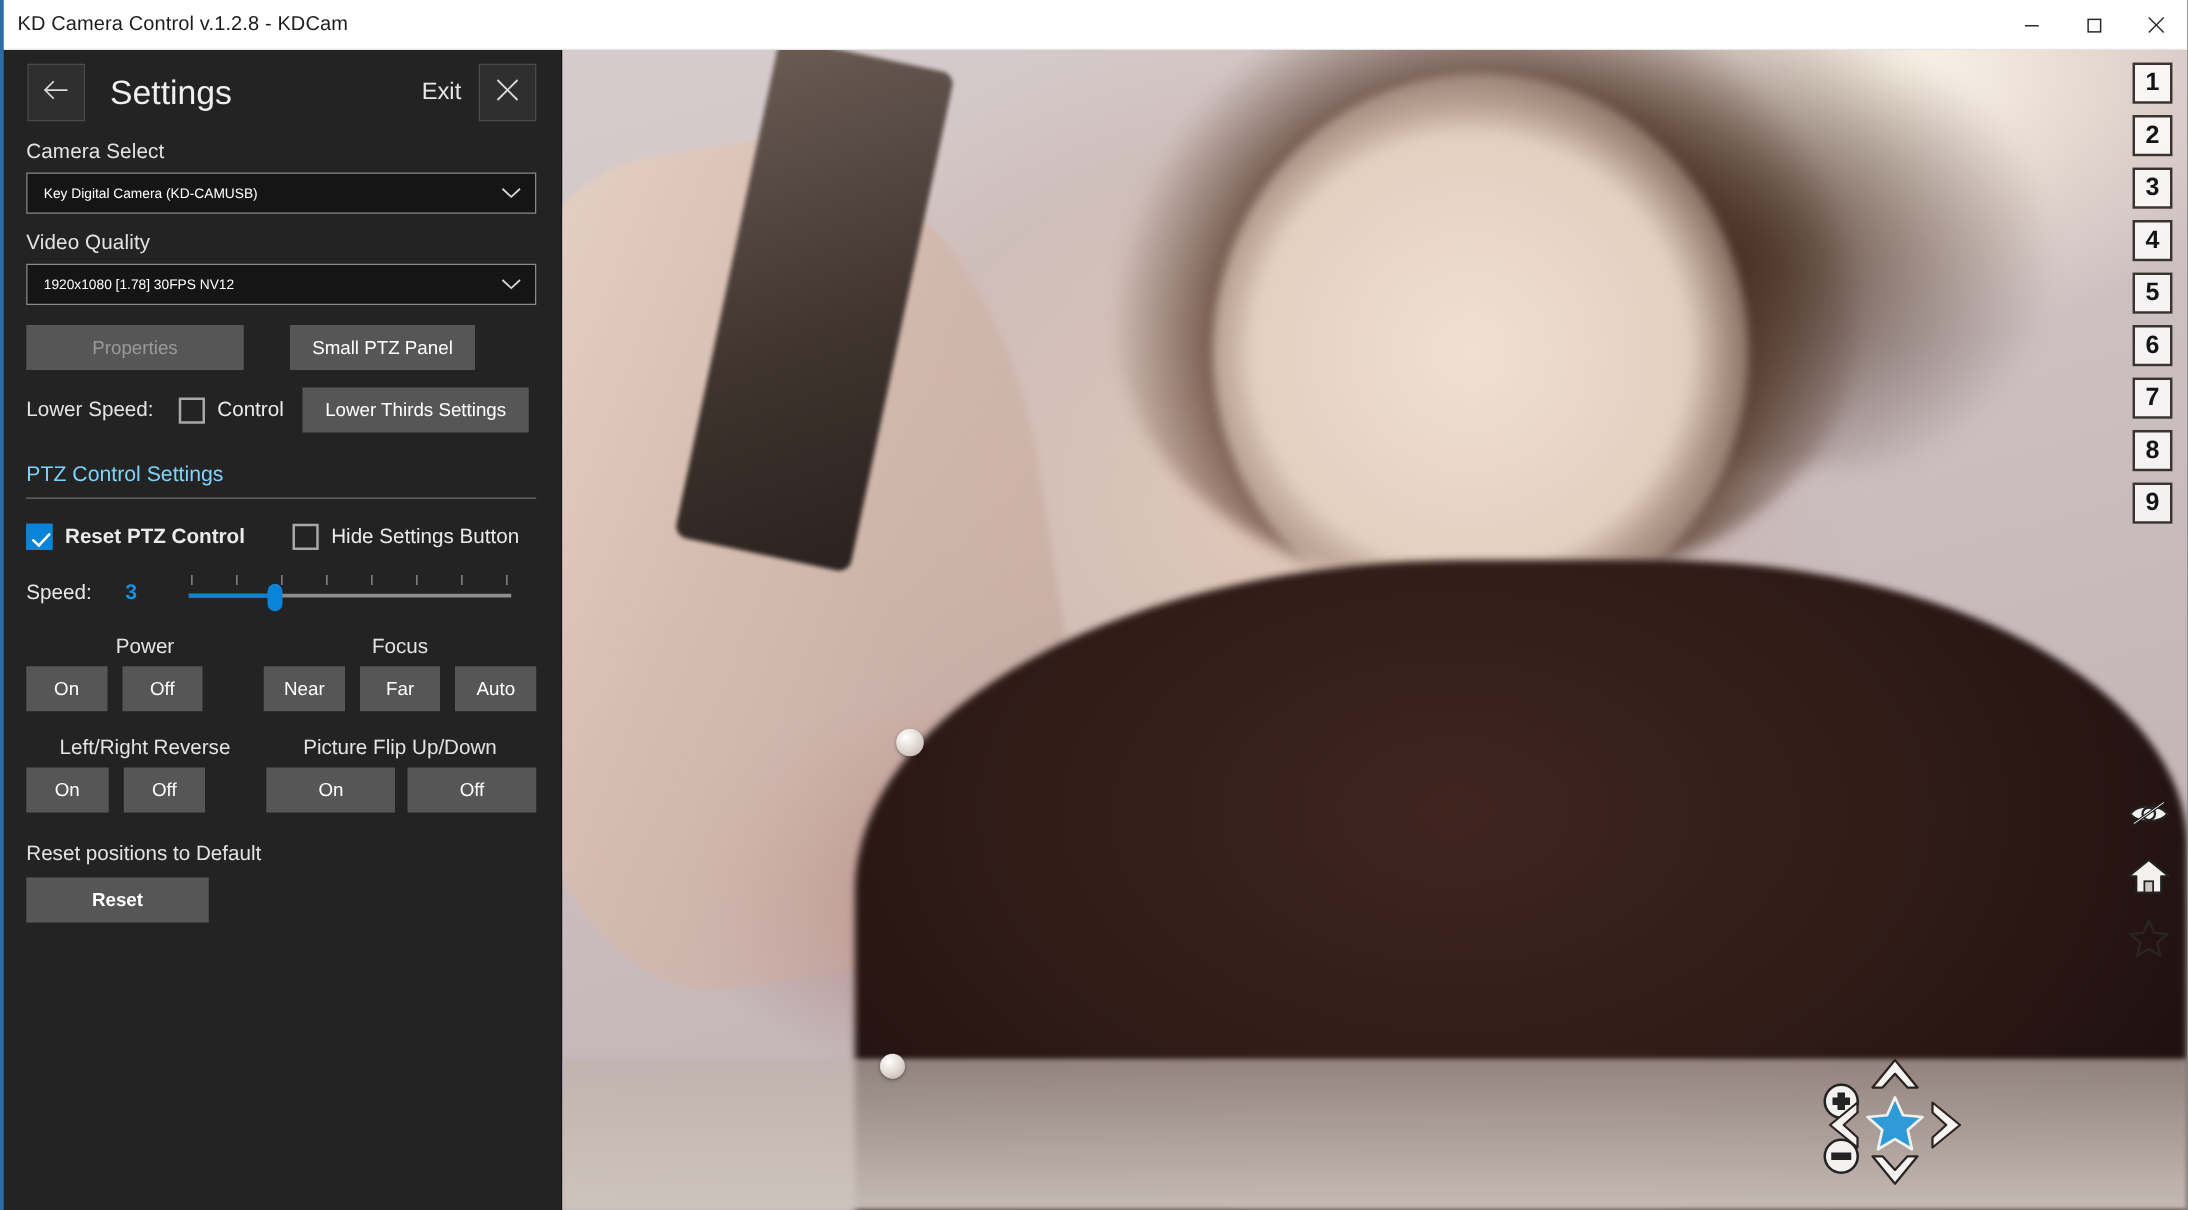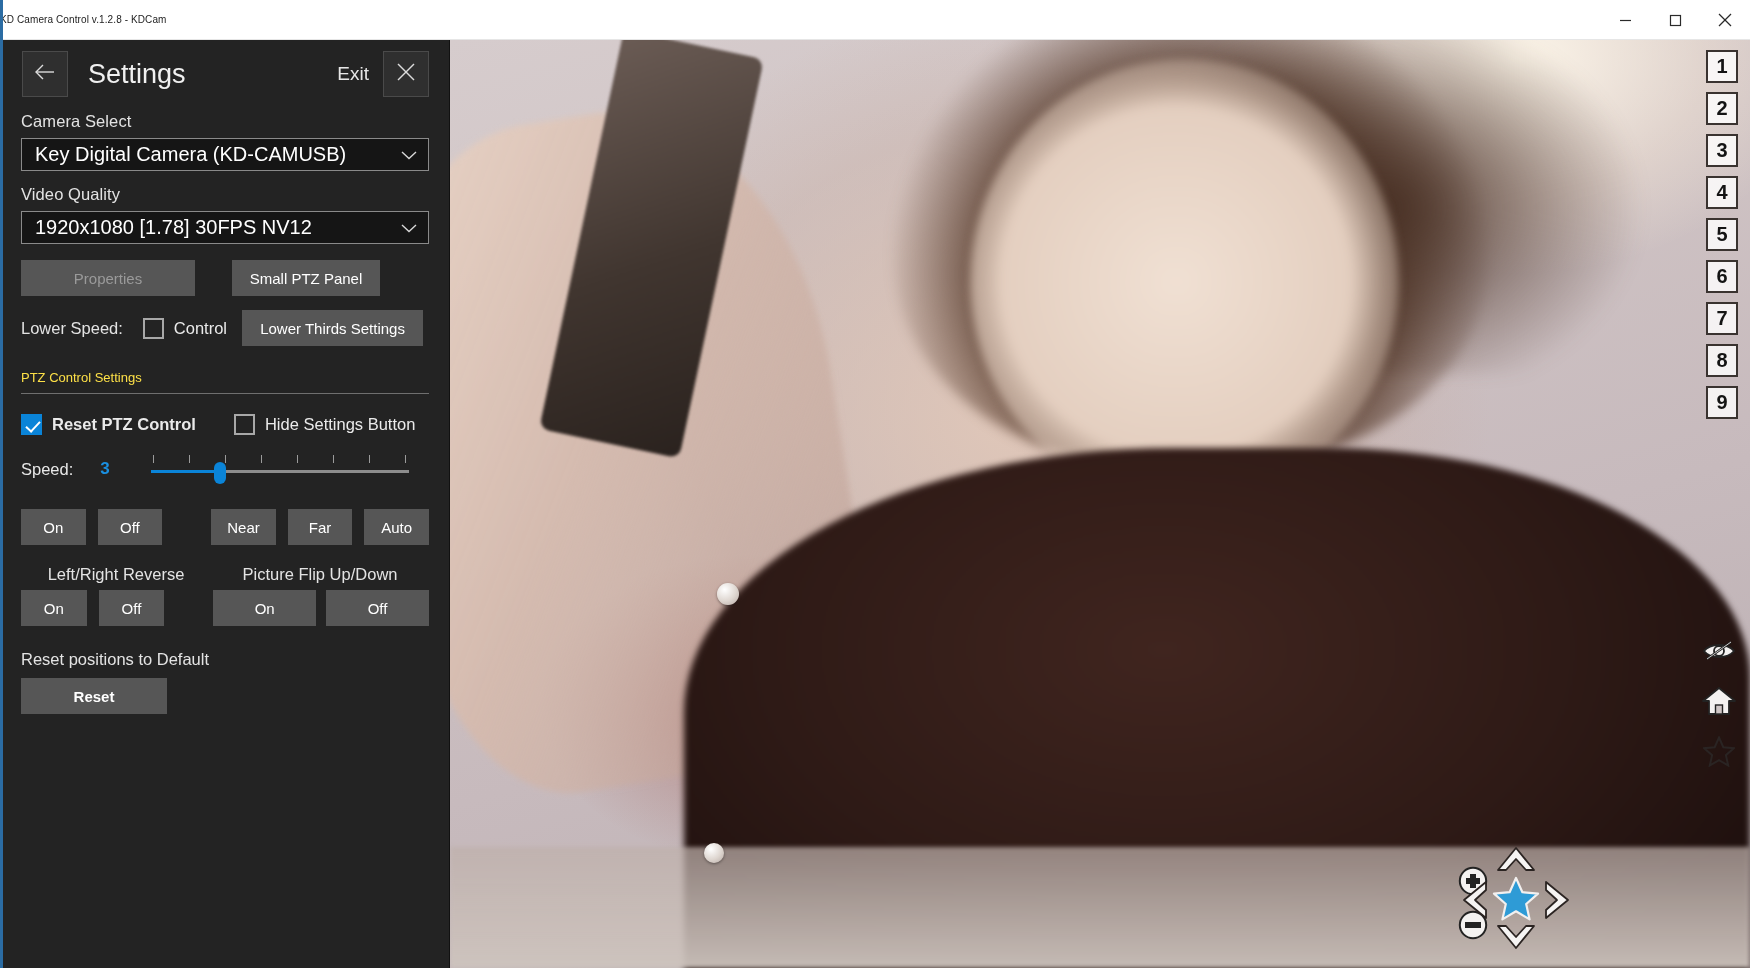--- a/index.html
+++ b/index.html
@@ -13,21 +13,21 @@
   
   .titlebar {
     position: absolute; top: 0; left: 0; width: 1750px; height: 40px;
     background: #ffffff; border-bottom: 1px solid #e6e6e6;
     display: flex; align-items: center;
   }
   .titlebar-accent {
     position: absolute; left: 0; top: 0; width: 3px; height: 40px; background: #2b6ca3;
   }
   .titlebar-text {
-    margin-left: 0; font-size: 10px; color: #1c1c1c; letter-spacing: .1px;
+    margin-left: 14px; font-size: 16px; color: #1c1c1c; letter-spacing: .1px;
   }
   .win-controls { position: absolute; right: 0; top: 0; height: 40px; display: flex; }
   .win-btn {
     width: 50px; height: 40px; display: flex; align-items: center; justify-content: center;
     color: #2a2a2a; font-size: 15px; line-height: 1;
   }
   .win-btn svg { display: block; }
 
   
   .settings-panel {
@@ -64,21 +64,21 @@
 
   .panel-body { position: absolute; left: 0; top: 72px; width: 450px; padding: 0 21px; }
 
   .field-label { font-size: 16.5px; color: #e3e3e3; margin-bottom: 7px; letter-spacing: .1px; }
 
   .combo {
     position: relative; width: 408px; height: 33px;
     background: #151515; border: 1px solid #8a8a8a;
     display: flex; align-items: center;
   }
-  .combo-value { font-size: 20px; color: #ffffff; margin-left: 13px; }
+  .combo-value { font-size: 11px; color: #ffffff; margin-left: 13px; }
   .combo-arrow {
     position: absolute; right: 11px; top: 50%; transform: translateY(-50%);
     color: #d8d8d8;
   }
 
   .spacer-14 { height: 14px; }
   .spacer-16 { height: 16px; }
   .spacer-20 { height: 20px; }
   .spacer-24 { height: 24px; }
 
@@ -102,21 +102,21 @@
   }
   .checkbox.checked { background: #0a84d8; border-color: #0a84d8; }
   .checkbox.checked::after {
     content: ""; position: absolute; left: 6px; top: 2px;
     width: 6px; height: 12px; border: solid #ffffff;
     border-width: 0 2.4px 2.4px 0; transform: rotate(43deg);
   }
   .cb-text { font-size: 16.5px; color: #eaeaea; margin-left: 10px; }
 
   .section-head {
-    font-size: 13px; color: #fde047; padding-bottom: 8px;
+    font-size: 17px; color: #7dd3fc; padding-bottom: 8px;
     border-bottom: 1px solid #6f6f6f; width: 408px;
   }
 
   .ptz-checks { display: flex; align-items: center; }
 
   .speed-row { display: flex; align-items: center; }
   .speed-label { font-size: 16.5px; color: #e8e8e8; }
   .speed-value { font-size: 17px; color: #1a8fe0; font-weight: bold; margin-left: 27px; }
   .slider-wrap { position: relative; width: 258px; height: 28px; margin-left: 41px; }
   .slider-ticks { position: absolute; top: 0; left: 0; width: 258px; height: 9px; }
@@ -351,20 +351,24 @@
             <div class="tick" style="left:254px"></div>
           </div>
           <div class="slider-track"></div>
           <div class="slider-fill" id="slider-fill" style="width: 69.66px; background: rgb(10, 132, 216);"></div>
           <div class="slider-thumb" id="slider-thumb" style="left: 63.66px; background: rgb(10, 132, 216);"></div>
         </div>
       </div>
 
       <div class="spacer-20"></div>
 
+      <div class="grp-row">
+        <div class="group-title" style="width:190px">Power</div>
+        <div class="group-title" style="width:218px">Focus</div>
+      </div>
       <div class="grp-row" style="margin-top:6px">
         <div class="btn" style="width:67px">On</div>
         <div class="btn" style="width:67px;margin-left:12px">Off</div>
         <div class="btn" style="width:67px;margin-left:49px">Near</div>
         <div class="btn" style="width:67px;margin-left:12px">Far</div>
         <div class="btn" style="width:67px;margin-left:12px">Auto</div>
       </div>
 
       <div class="spacer-20"></div>
 

